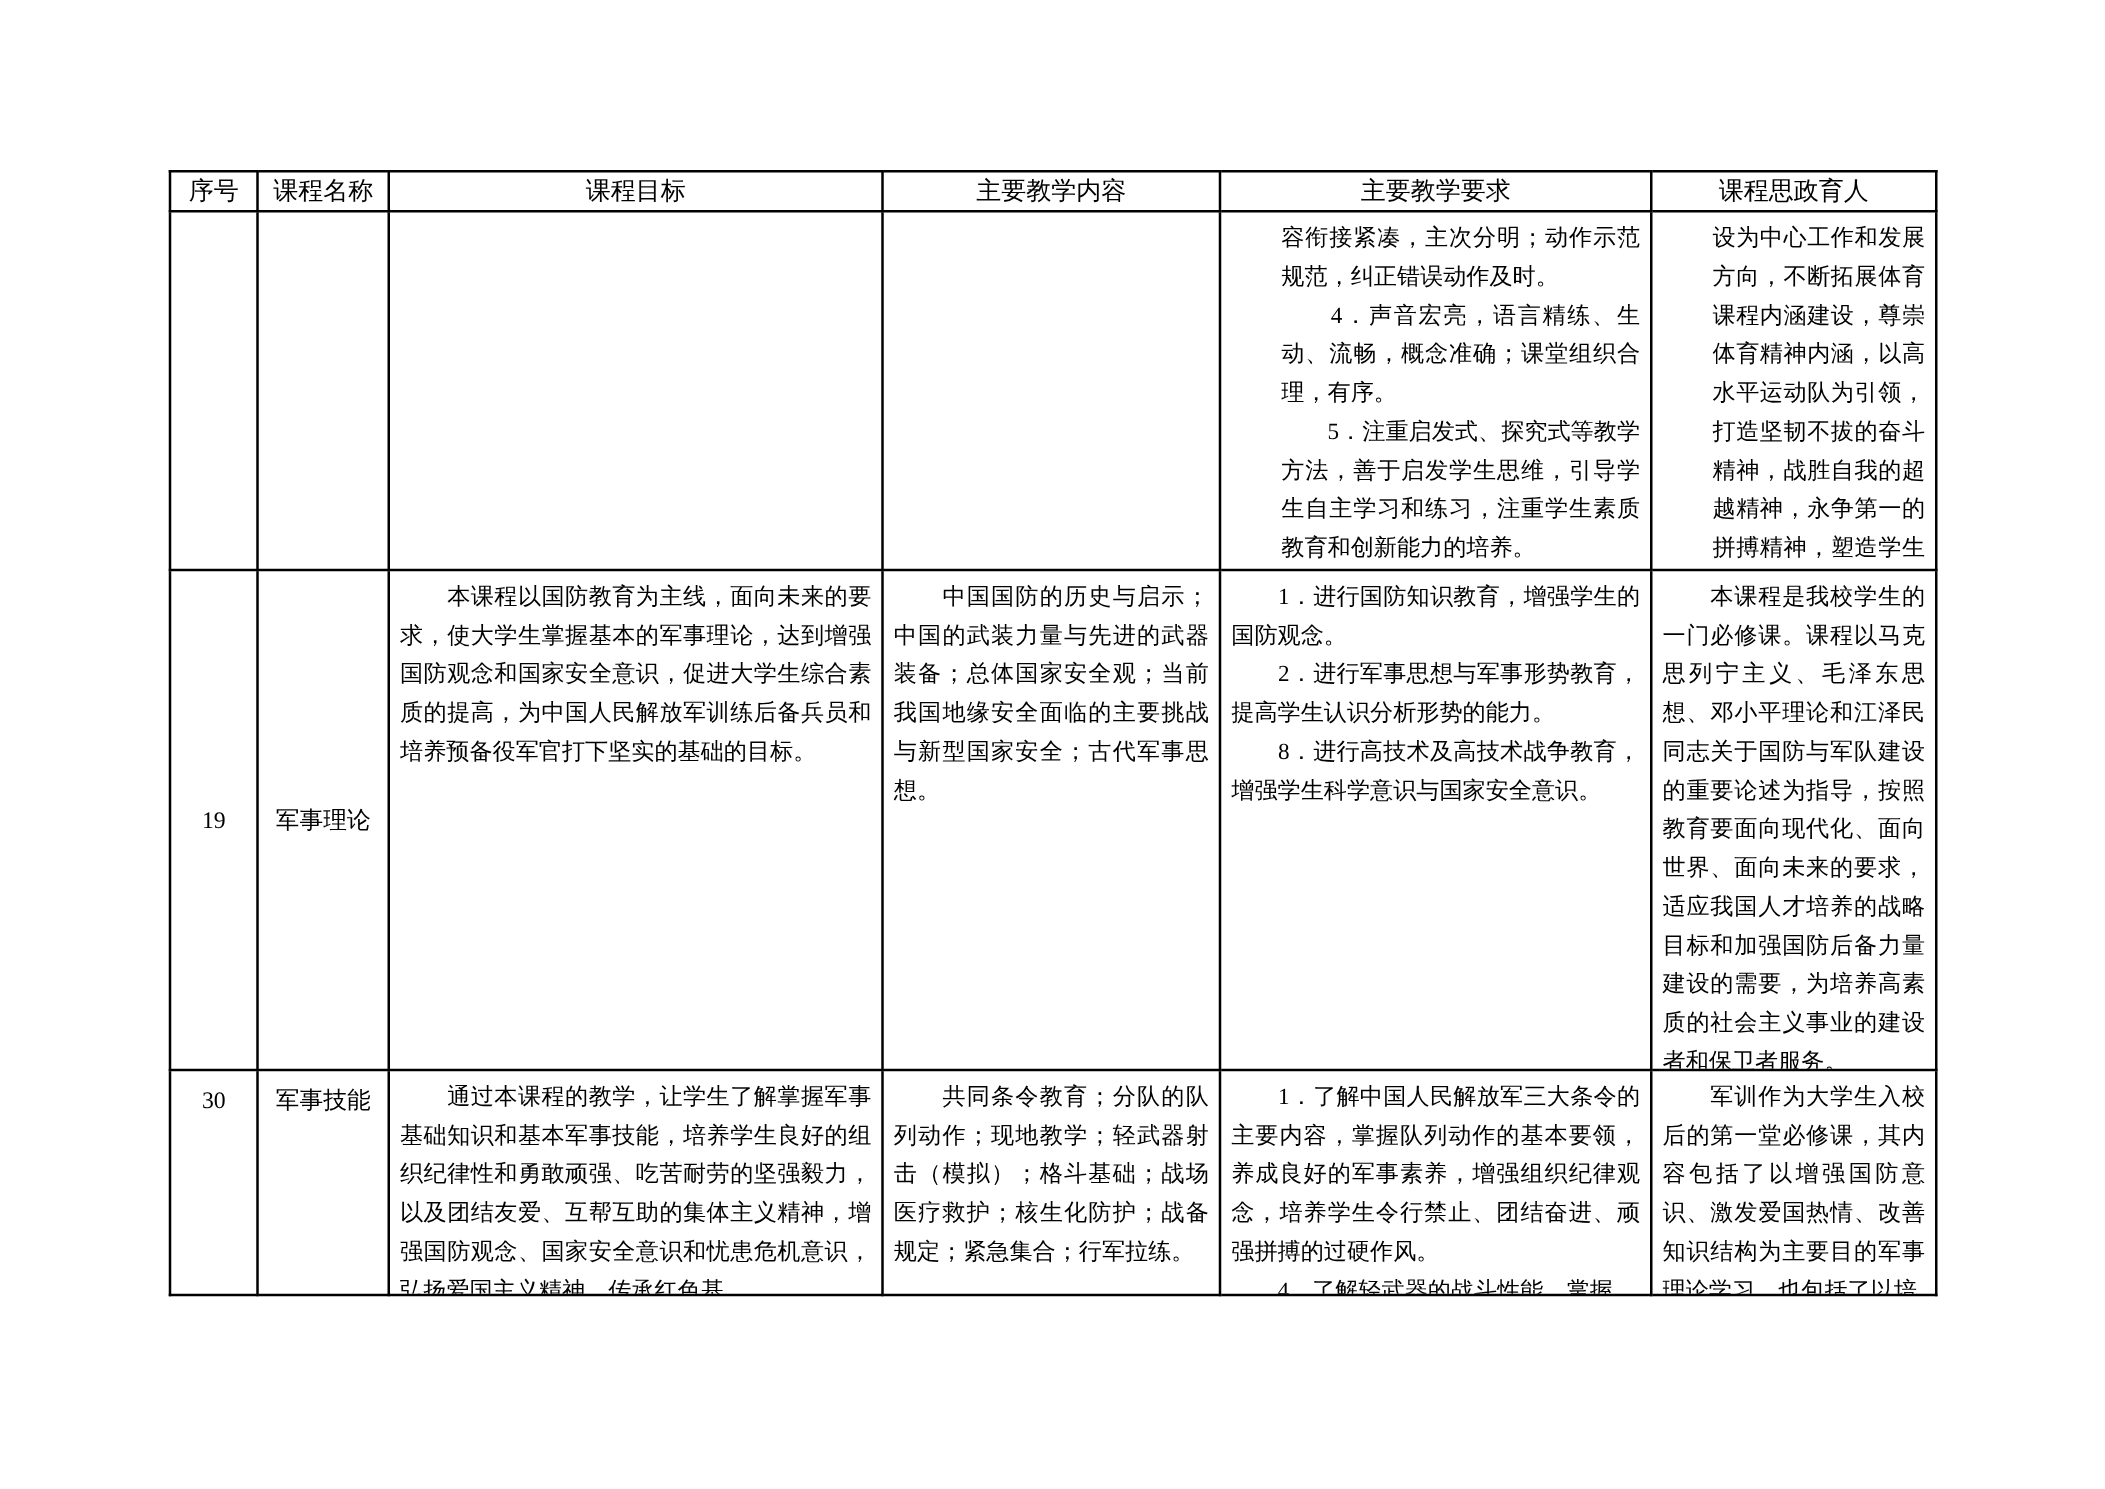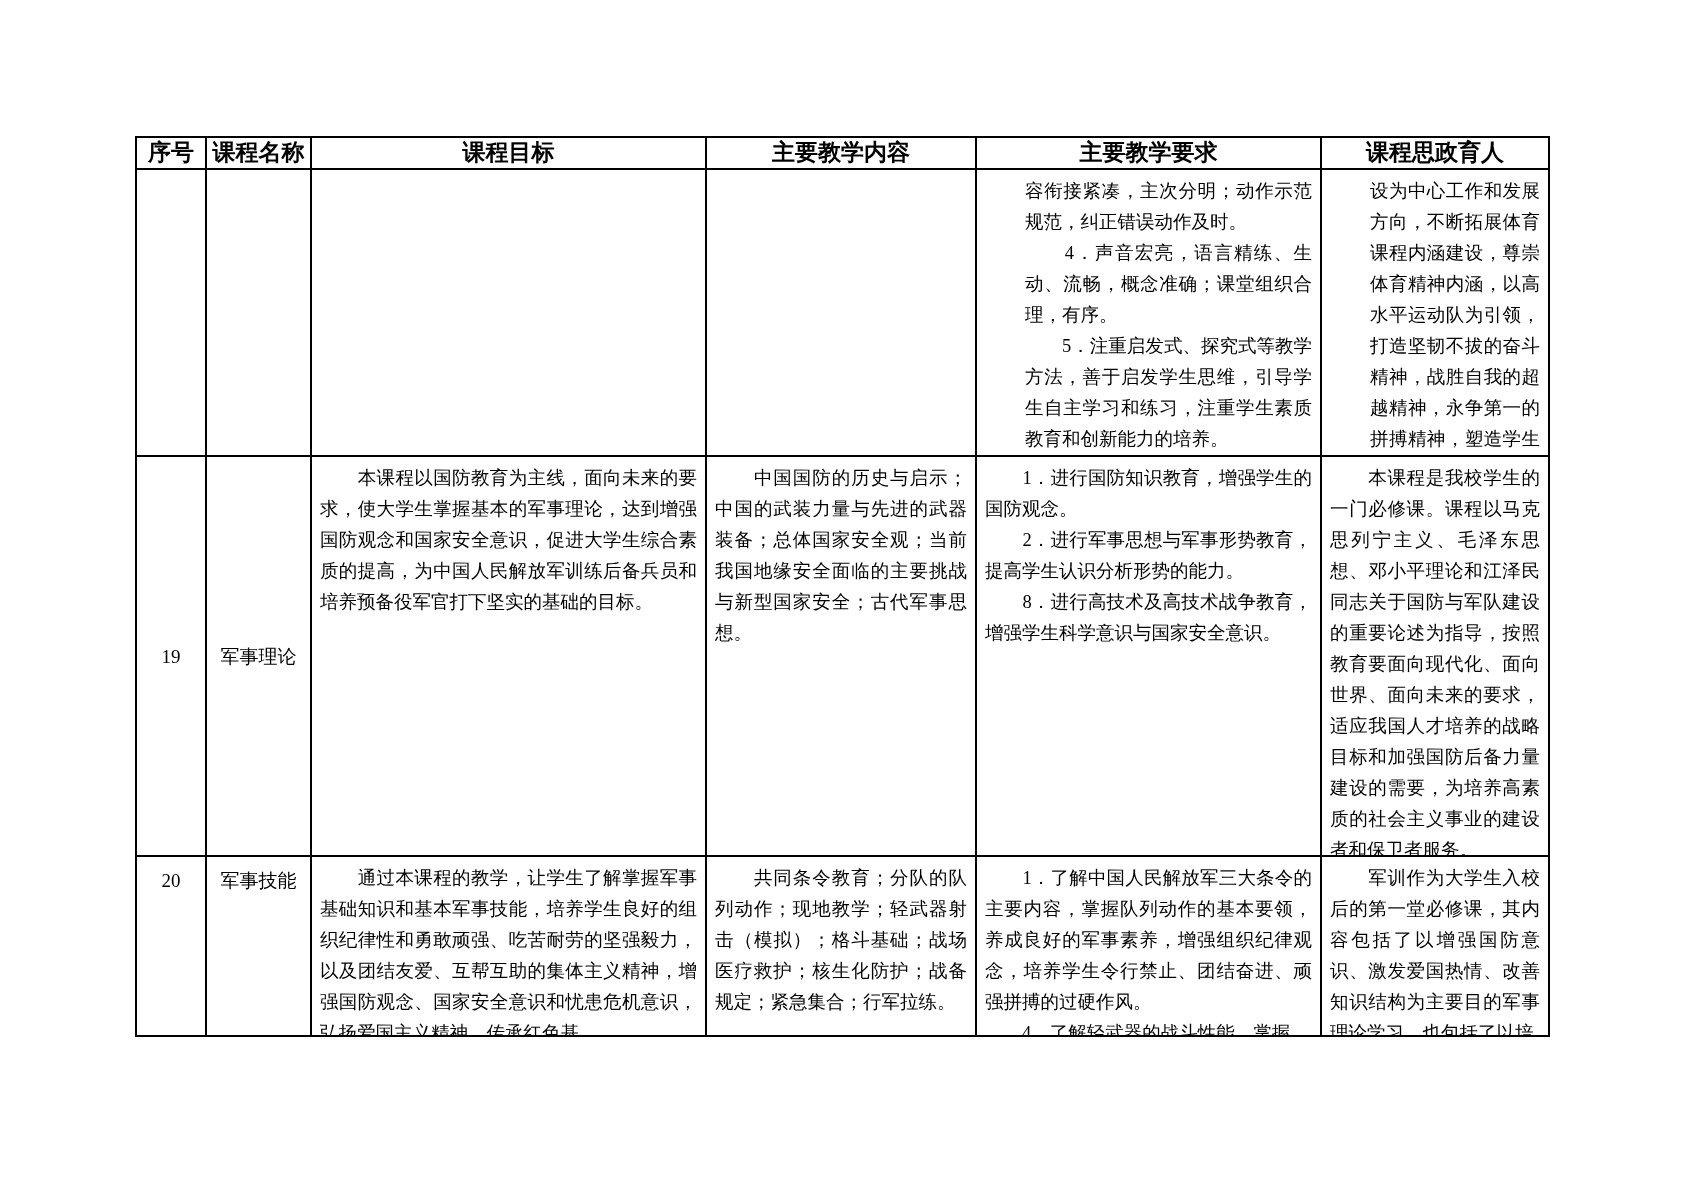--- a/index.html
+++ b/index.html
@@ -21,22 +21,22 @@
     table-layout: fixed;
   }
   .course-table th, .course-table td {
     border: 2px solid #000000;
     padding: 0;
     vertical-align: top;
     overflow: hidden;
   }
   .course-table th {
     height: 30px;
-    font-size: 23px;
-    font-weight: bold;
+    font-size: 20px;
+    font-weight: normal;
     text-align: center;
     vertical-align: middle;
     line-height: 30px;
   }
   td.cell-text {
     padding: 6px 8px 0 8px;
     font-size: 18.5px;
     line-height: 31px;
     text-align: justify;
   }
@@ -134,21 +134,21 @@
               <p>　　8．进行高技术及高技术战争教育，增强学生科学意识与国家安全意识。</p>
             </div>
           </td>
       <td class="cell-text">
             <div class="clip">
               <p>　　本课程是我校学生的一门必修课。课程以马克思列宁主义、毛泽东思想、邓小平理论和江泽民同志关于国防与军队建设的重要论述为指导，按照教育要面向现代化、面向世界、面向未来的要求，适应我国人才培养的战略目标和加强国防后备力量建设的需要，为培养高素质的社会主义事业的建设者和保卫者服务。</p>
             </div>
           </td>
     </tr>
     <tr class="row-20">
-      <td class="c-top">20</td>
+      <td class="c-top">30</td>
       <td class="c-top">军事技能</td>
       <td class="cell-text">
             <div class="clip">
               <p>　　通过本课程的教学，让学生了解掌握军事基础知识和基本军事技能，培养学生良好的组织纪律性和勇敢顽强、吃苦耐劳的坚强毅力，以及团结友爱、互帮互助的集体主义精神，增强国防观念、国家安全意识和忧患危机意识，弘扬爱国主义精神、传承红色基</p>
             </div>
           </td>
       <td class="cell-text">
             <div class="clip">
               <p>　　共同条令教育；分队的队列动作；现地教学；轻武器射击（模拟）；格斗基础；战场医疗救护；核生化防护；战备规定；紧急集合；行军拉练。</p>
             </div>

